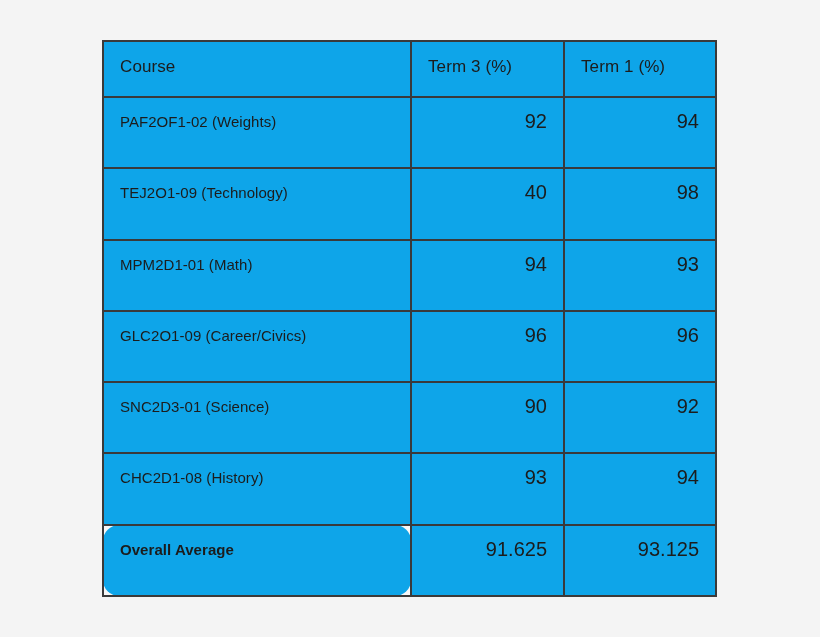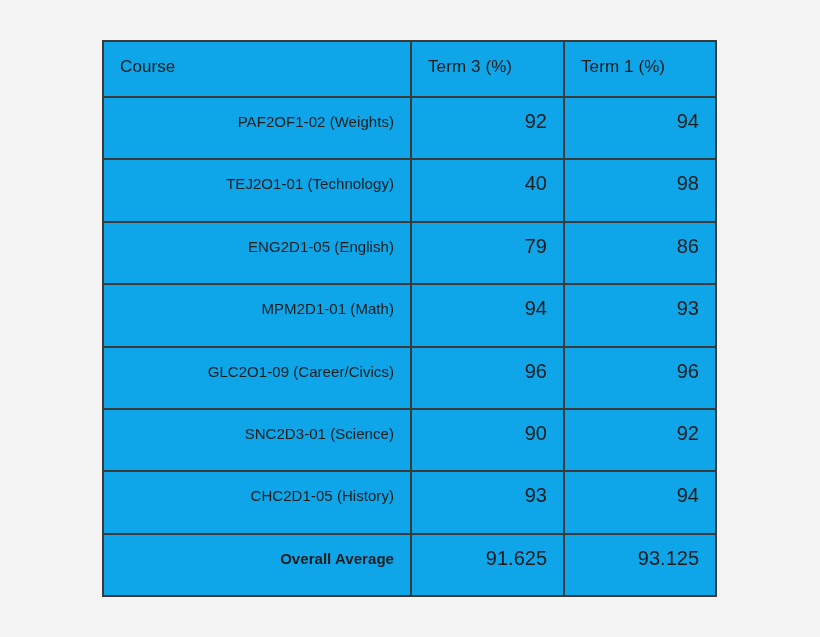--- a/index.html
+++ b/index.html
@@ -61,34 +61,35 @@
   }
   .cell-head-course { padding-left: 14px; text-align: left; }
   .cell-head-term   { padding-left: 14px; text-align: left; }
 
   
   .cell-course {
     font-size: 15px;
     line-height: 15px;
     padding-top: 17px;
     padding-left: 14px;
-    text-align: right;
+    text-align: left;
     letter-spacing: .05px;
   }
   .cell-mark {
     font-size: 20px;
     line-height: 15px;
     padding-top: 17px;
     padding-right: 14px;
     text-align: right;
   }
 
   
   .cell-course.is-summary {
     font-weight: bold;
+    border-radius: 16px;
   }
 </style>
 </head>
 <body>
 
 <div id="marks-table-wrap">
   <table class="marks-table">
     <colgroup>
       <col class="col-course">
       <col class="col-term1">
@@ -101,46 +102,41 @@
         <th class="cell-head-term">Term 1 (%)</th>
       </tr>
     </thead>
     <tbody>
       <tr>
         <td class="cell-course">PAF2OF1-02 (Weights)</td>
         <td class="cell-mark">92</td>
         <td class="cell-mark">94</td>
       </tr>
       <tr>
-        <td class="cell-course">TEJ2O1-01 (Technology)</td>
+        <td class="cell-course">TEJ2O1-09 (Technology)</td>
         <td class="cell-mark">40</td>
         <td class="cell-mark">98</td>
-      </tr>
-      <tr>
-        <td class="cell-course">ENG2D1-05 (English)</td>
-        <td class="cell-mark">79</td>
-        <td class="cell-mark">86</td>
       </tr>
       <tr>
         <td class="cell-course">MPM2D1-01 (Math)</td>
         <td class="cell-mark">94</td>
         <td class="cell-mark">93</td>
       </tr>
       <tr>
         <td class="cell-course">GLC2O1-09 (Career/Civics)</td>
         <td class="cell-mark">96</td>
         <td class="cell-mark">96</td>
       </tr>
       <tr>
         <td class="cell-course">SNC2D3-01 (Science)</td>
         <td class="cell-mark">90</td>
         <td class="cell-mark">92</td>
       </tr>
       <tr>
-        <td class="cell-course">CHC2D1-05 (History)</td>
+        <td class="cell-course">CHC2D1-08 (History)</td>
         <td class="cell-mark">93</td>
         <td class="cell-mark">94</td>
       </tr>
       <tr>
         <td class="cell-course is-summary">Overall Average</td>
         <td class="cell-mark">91.625</td>
         <td class="cell-mark">93.125</td>
       </tr>
     </tbody>
   </table>

